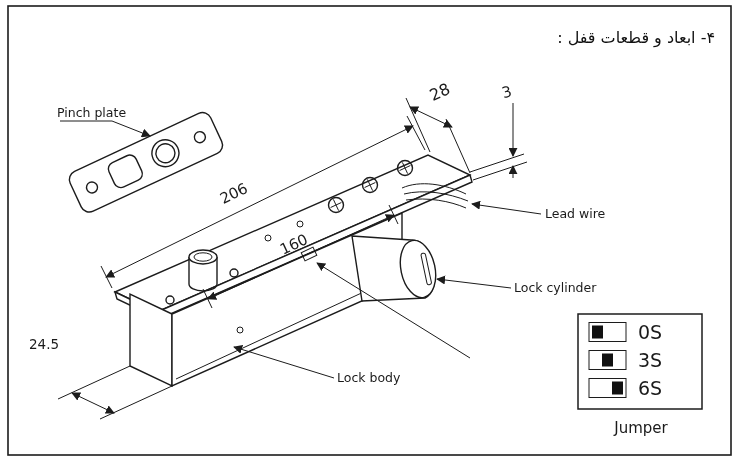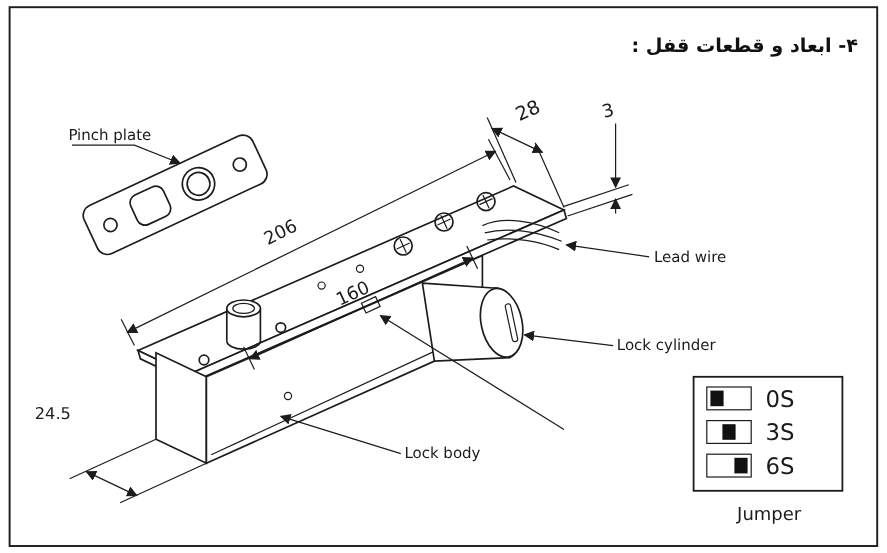--- a/index.html
+++ b/index.html
@@ -8,21 +8,21 @@
     width:739px;height:461px;
     background:#fff;
     font-family:"DejaVu Sans","Liberation Sans",sans-serif;
     overflow:hidden;
   }
   .title{
     position:absolute;
     top:28px;right:24px;
     direction:rtl;
     font-size:16px;
-    font-weight:bold;
+    font-weight:normal;
     color:#111;
   }
   svg{position:absolute;left:0;top:0;}
   svg text{
     font-family:"DejaVu Sans","Liberation Sans",sans-serif;
     fill:#1b1b1b;
   }
   .lbl{font-size:12.5px;}
   .dim{font-size:15px;}
   .dim-small{font-size:13.5px;}

